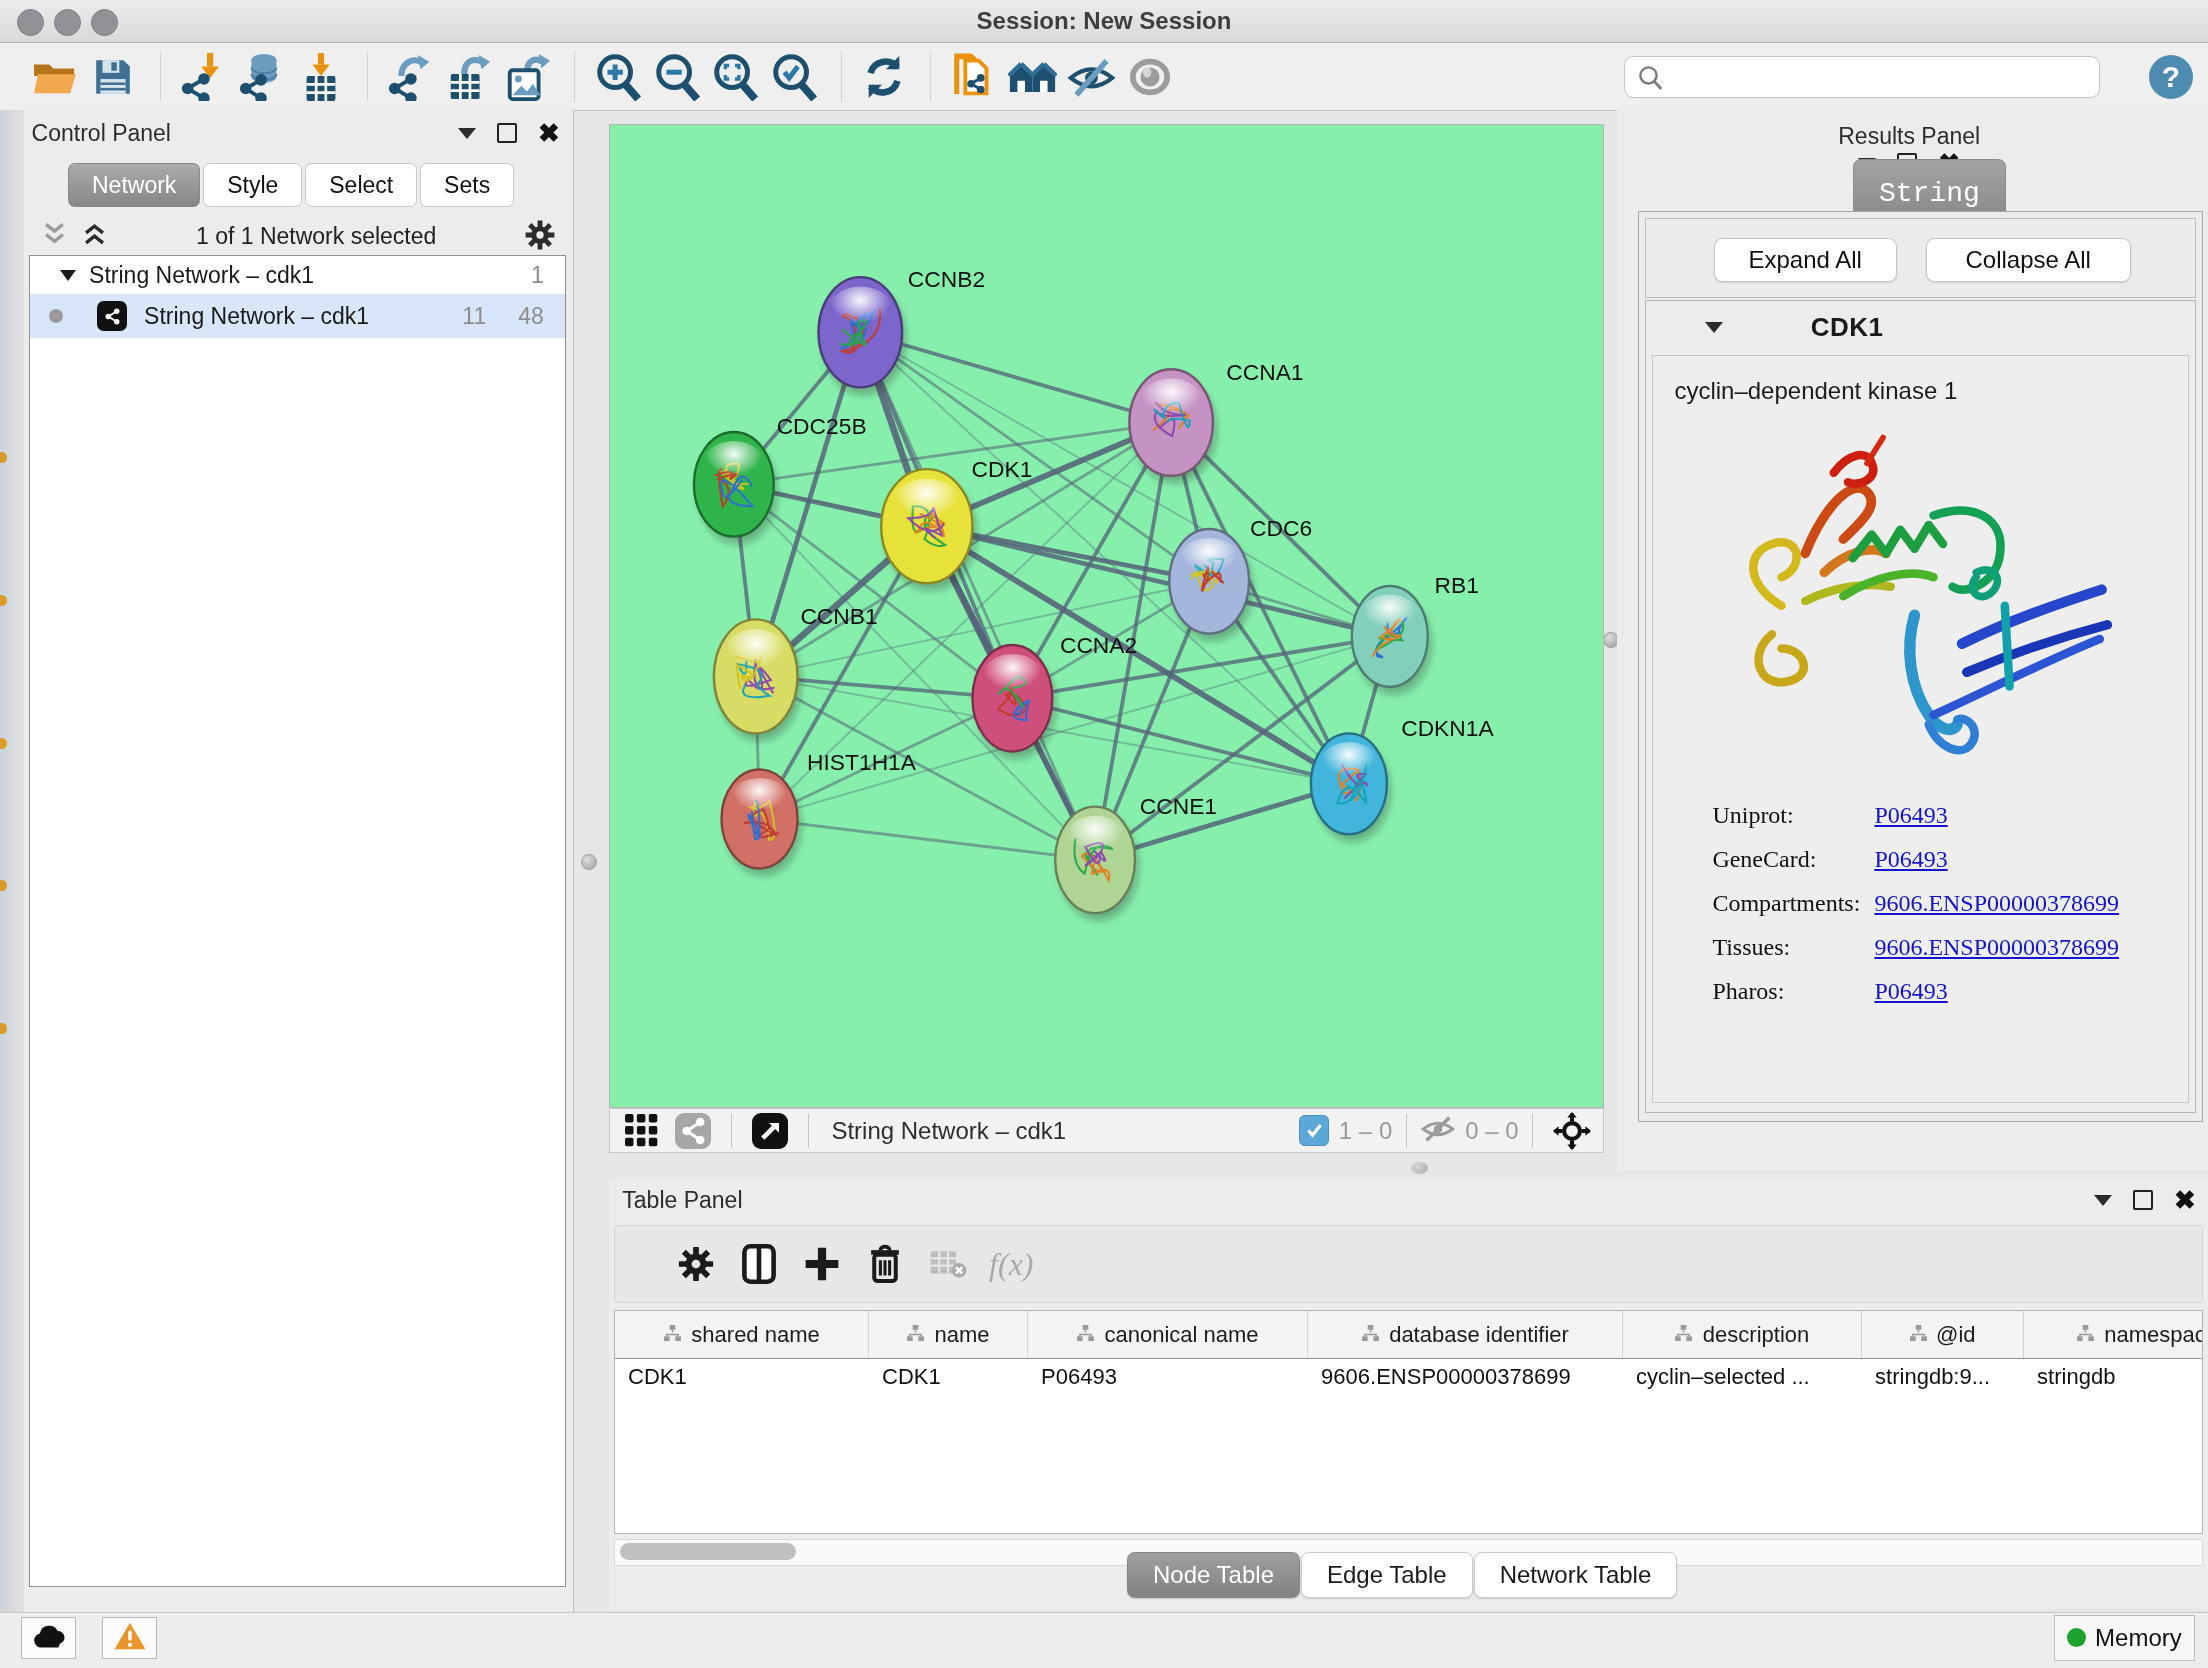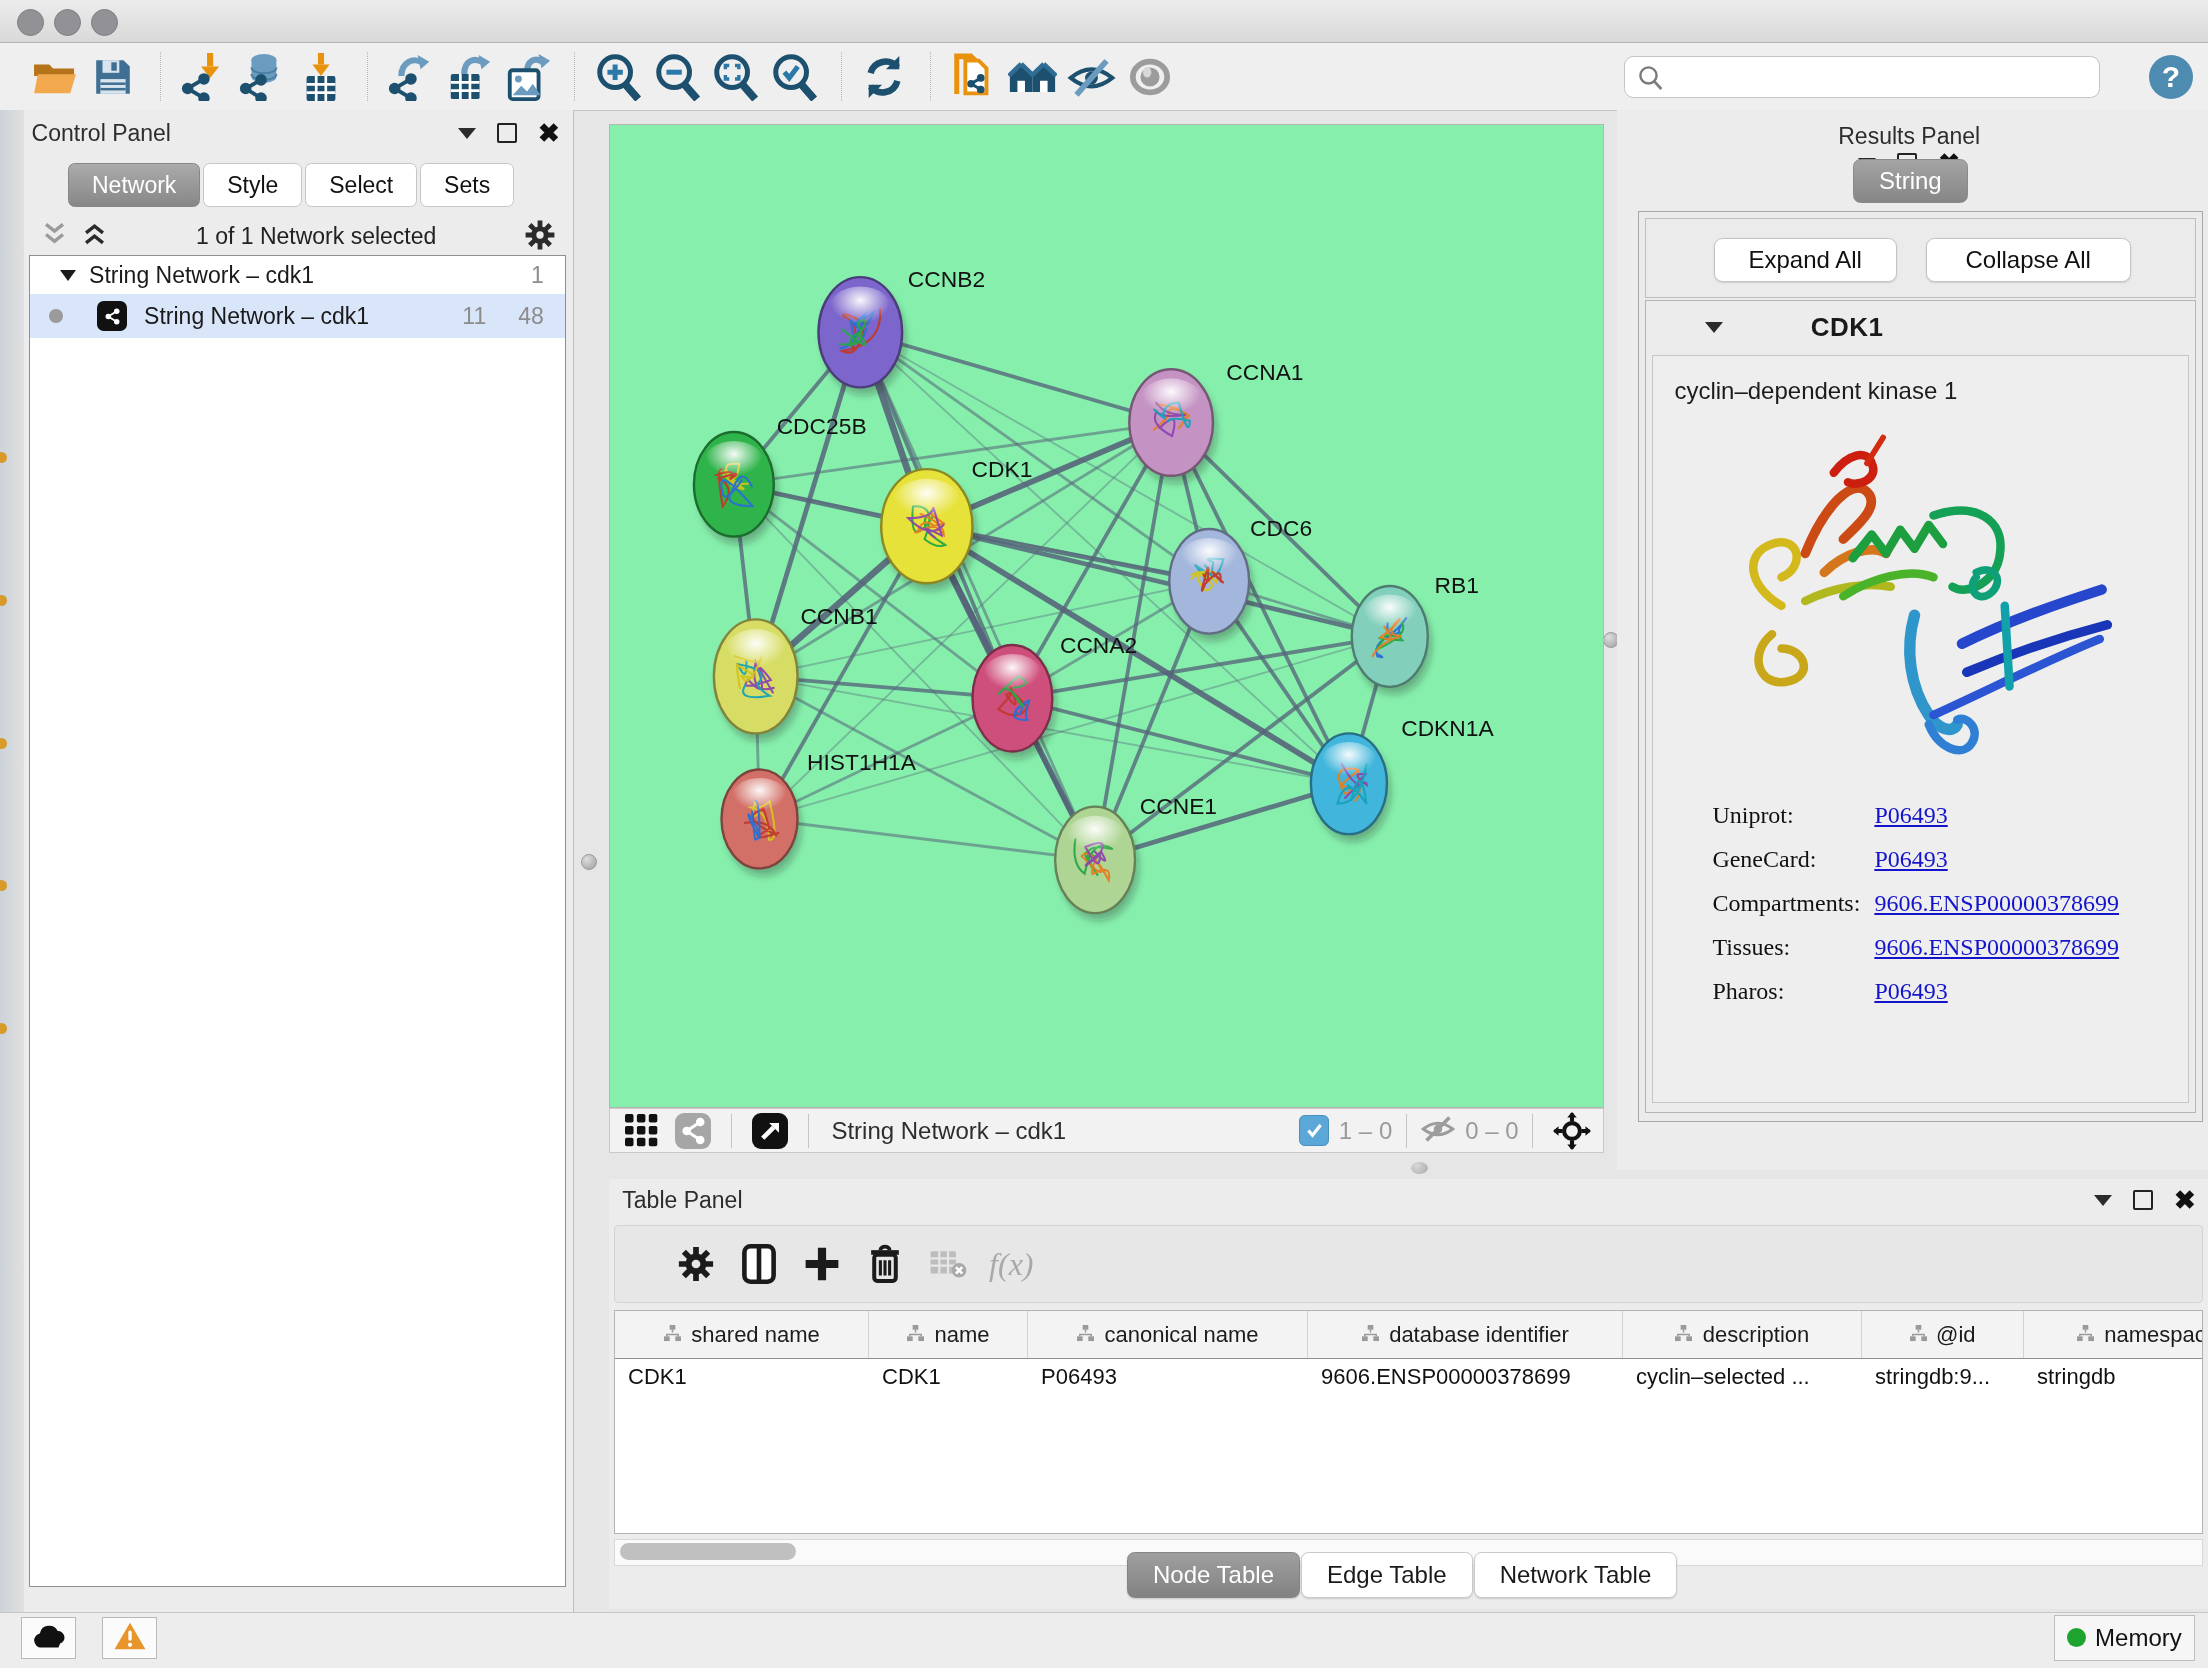--- a/index.html
+++ b/index.html
@@ -77,23 +77,23 @@
   .nb-sep{width:0;height:34px;border-left:1px solid #c4c4c4;margin:0 13.3px;}
   .nb-title{font-size:24px;color:#2e2e2e;margin-left:9.5px;}
   .nb-count{font-size:24px;color:#9a9a9a;margin-left:9.5px;}
   .nb-right{margin-left:auto;display:flex;align-items:center;}
   .nb-check{width:28.5px;height:28.5px;border-radius:5.7px;background:#5ba7d7;border:1px solid #488fbe;
             display:flex;align-items:center;justify-content:center;}
 
   
   .results-panel{position:absolute;left:1617px;top:110px;width:592px;height:1060px;background:#ececec;}
   .rp-head{position:absolute;left:5.7px;right:13.3px;top:13.3px;display:flex;align-items:center;justify-content:space-between;flex-direction:column;}
-  .str-tab{position:absolute;left:236px;top:49px;height:42px;padding:0 25px;border-radius:7.6px;
-           background:linear-gradient(#a4a4a4,#868686);color:#fff;font-size:24px;
-           display:flex;align-items:center;border:1px solid #8a8a8a;}
+  .str-tab{position:absolute;left:236px;top:49px;height:42px;padding:12px 25px;border-radius:7.6px;
+           background:linear-gradient(#a4a4a4,#868686);color:#fff;font-size:28px;
+           display:flex;align-items:center;border:1px solid #8a8a8a;font-family:Liberation Mono, monospace;}
   .rp-outer{position:absolute;left:21px;top:101px;width:565px;height:911px;background:#ebebeb;
             border:1px solid #a8a8a8;box-sizing:border-box;}
   .rp-btnbox{position:absolute;left:5.7px;top:5.7px;right:5.7px;height:78px;border:1px solid #bdbdbd;}
   .rp-btn{position:absolute;top:19px;height:44px;border:1px solid #c2c2c2;border-radius:8.6px;background:#fff;
           font-size:24px;display:flex;align-items:center;justify-content:center;color:#111;
           box-shadow:0 1px 1.9px rgba(0,0,0,.12);}
   .rp-section{position:absolute;left:5.7px;top:88px;right:5.7px;bottom:7.6px;border:1px solid #b5b5b5;background:#ececec;}
   .rp-sechead{height:53px;display:flex;align-items:center;}
   .rp-gene{font-size:26px;font-weight:bold;margin-left:88px;letter-spacing:0.5px;}
   .rp-inner{position:absolute;left:6.7px;right:6.7px;top:54px;bottom:9.5px;border:1px solid #c6c6c6;background:#eeeeee;}
@@ -132,20 +132,21 @@
            display:flex;align-items:center;justify-content:center;gap:9.5px;font-size:24px;color:#111;}
   .mem-dot{width:19px;height:19px;border-radius:50%;background:#1ea32f;}
 </style>
 </head>
 <body>
 
 <div class="titlebar">
   <span class="tl" style="left:17px"></span>
   <span class="tl" style="left:54px"></span>
   <span class="tl" style="left:91px"></span>
+  <div class="win-title">Session: New Session</div>
 </div>
 
 <div class="toolbar">
   <button class="tb">
       <span>
     <svg width="46" height="40" viewBox="0 0 24 21">
           <path d="M1 4h8l2 2h11v4H1z" fill="#b5741a"></path>
           <path d="M3 9h20l-3 10H1z" fill="#f2a94e"></path>
         </svg>
       </span>

